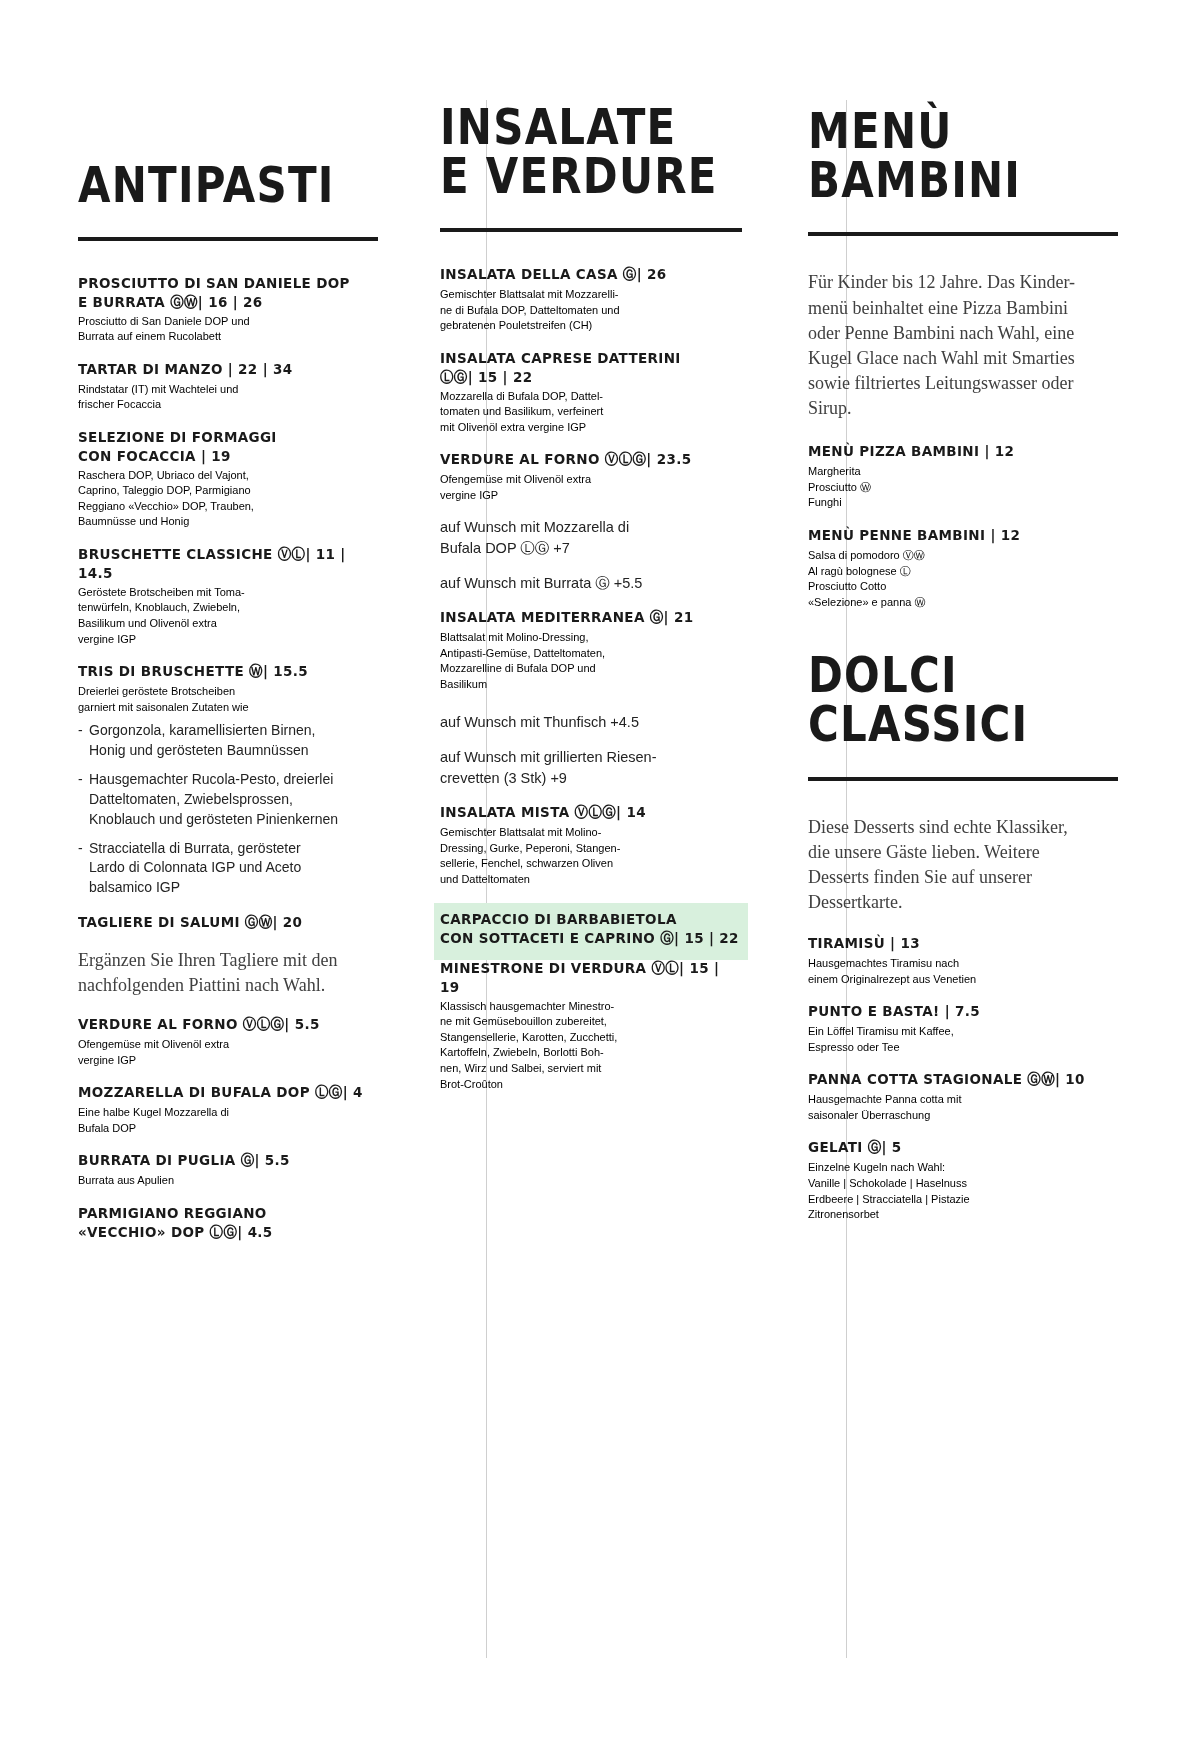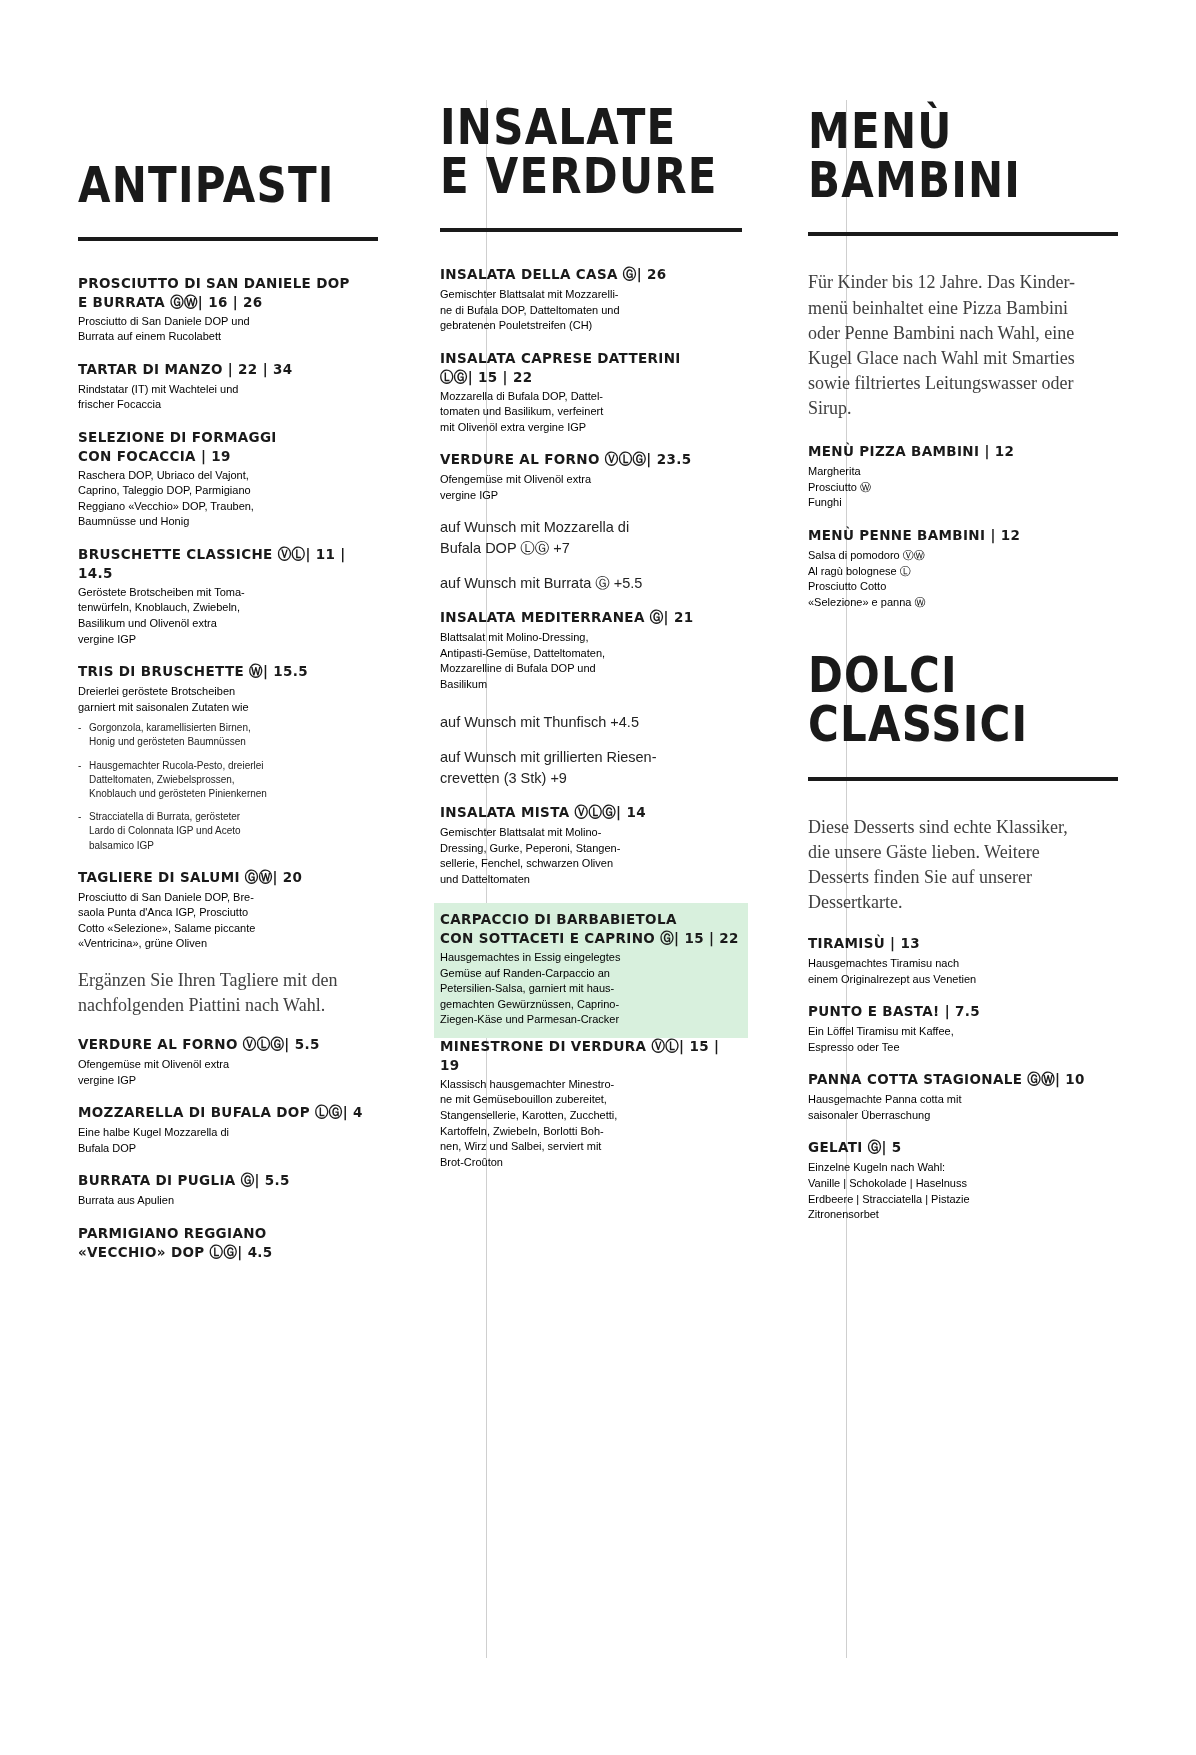--- a/index.html
+++ b/index.html
@@ -97,21 +97,21 @@
     font-family: "Liberation Sans", sans-serif;
     font-size: 14.5px;
     line-height: 1.42;
     color: #232323;
     margin-bottom: 16px;
     margin-top: -2px;
   }
   .sub-list { margin: 6px 0 0 0; }
   .sub-item {
     font-family: "Liberation Sans", sans-serif;
-    font-size: 10px;
+    font-size: 14px;
     line-height: 1.42;
     color: #232323;
     padding-left: 11px;
     position: relative;
     margin-bottom: 9px;
   }
   .sub-item::before {
     content: "-";
     position: absolute;
     left: 0;
@@ -162,21 +162,20 @@
         <div class="item-name">TRIS DI BRUSCHETTE Ⓦ| 15.5</div>
         <div class="item-desc">Dreierlei geröstete Brotscheiben<br>garniert mit saisonalen Zutaten wie</div>
         <div class="sub-list">
           <div class="sub-item">Gorgonzola, karamellisierten Birnen,<br>Honig und gerösteten Baumnüssen</div>
           <div class="sub-item">Hausgemachter Rucola-Pesto, dreierlei<br>Datteltomaten, Zwiebelsprossen,<br>Knoblauch und gerösteten Pinienkernen</div>
           <div class="sub-item">Stracciatella di Burrata, gerösteter<br>Lardo di Colonnata IGP und Aceto<br>balsamico IGP</div>
         </div>
       </div>
       <div class="item" style="margin-top:6px;">
         <div class="item-name">TAGLIERE DI SALUMI ⒼⓌ| 20</div>
-        <div class="item-desc">Prosciutto di San Daniele DOP, Bre-<br>saola Punta d'Anca IGP, Prosciutto<br>Cotto «Selezione», Salame piccante<br>«Ventricina», grüne Oliven</div>
       </div>
 
       <div class="note-serif" style="margin-bottom:18px;margin-top:14px;">Ergänzen Sie Ihren Tagliere mit den<br>nachfolgenden Piattini nach Wahl.</div>
 
       <div class="item">
         <div class="item-name">VERDURE AL FORNO ⓋⓁⒼ| 5.5</div>
         <div class="item-desc">Ofengemüse mit Olivenöl extra<br>vergine IGP</div>
       </div>
       <div class="item">
         <div class="item-name">MOZZARELLA DI BUFALA DOP ⓁⒼ| 4</div>
@@ -220,21 +219,20 @@
       <div class="addon" style="margin-top:20px;">auf Wunsch mit Thunfisch +4.5</div>
       <div class="addon">auf Wunsch mit grillierten Riesen-<br>crevetten (3 Stk) +9</div>
 
       <div class="item">
         <div class="item-name">INSALATA MISTA ⓋⓁⒼ| 14</div>
         <div class="item-desc">Gemischter Blattsalat mit Molino-<br>Dressing, Gurke, Peperoni, Stangen-<br>sellerie, Fenchel, schwarzen Oliven<br>und Datteltomaten</div>
       </div>
 
       <div class="highlight">
         <div class="item-name">CARPACCIO DI BARBABIETOLA<br>CON SOTTACETI E CAPRINO Ⓖ| 15 | 22</div>
-        <div class="item-desc">Hausgemachtes in Essig eingelegtes<br>Gemüse auf Randen-Carpaccio an<br>Petersilien-Salsa, garniert mit haus-<br>gemachten Gewürznüssen, Caprino-<br>Ziegen-Käse und Parmesan-Cracker</div>
       </div>
 
       <div class="item">
         <div class="item-name">MINESTRONE DI VERDURA ⓋⓁ| 15 | 19</div>
         <div class="item-desc">Klassisch hausgemachter Minestro-<br>ne mit Gemüsebouillon zubereitet,<br>Stangensellerie, Karotten, Zucchetti,<br>Kartoffeln, Zwiebeln, Borlotti Boh-<br>nen, Wirz und Salbei, serviert mit<br>Brot-Croûton</div>
       </div>
     </div>
 
     <div class="col col-3">
       <div class="title-wrap" style="padding-top:22px;">

